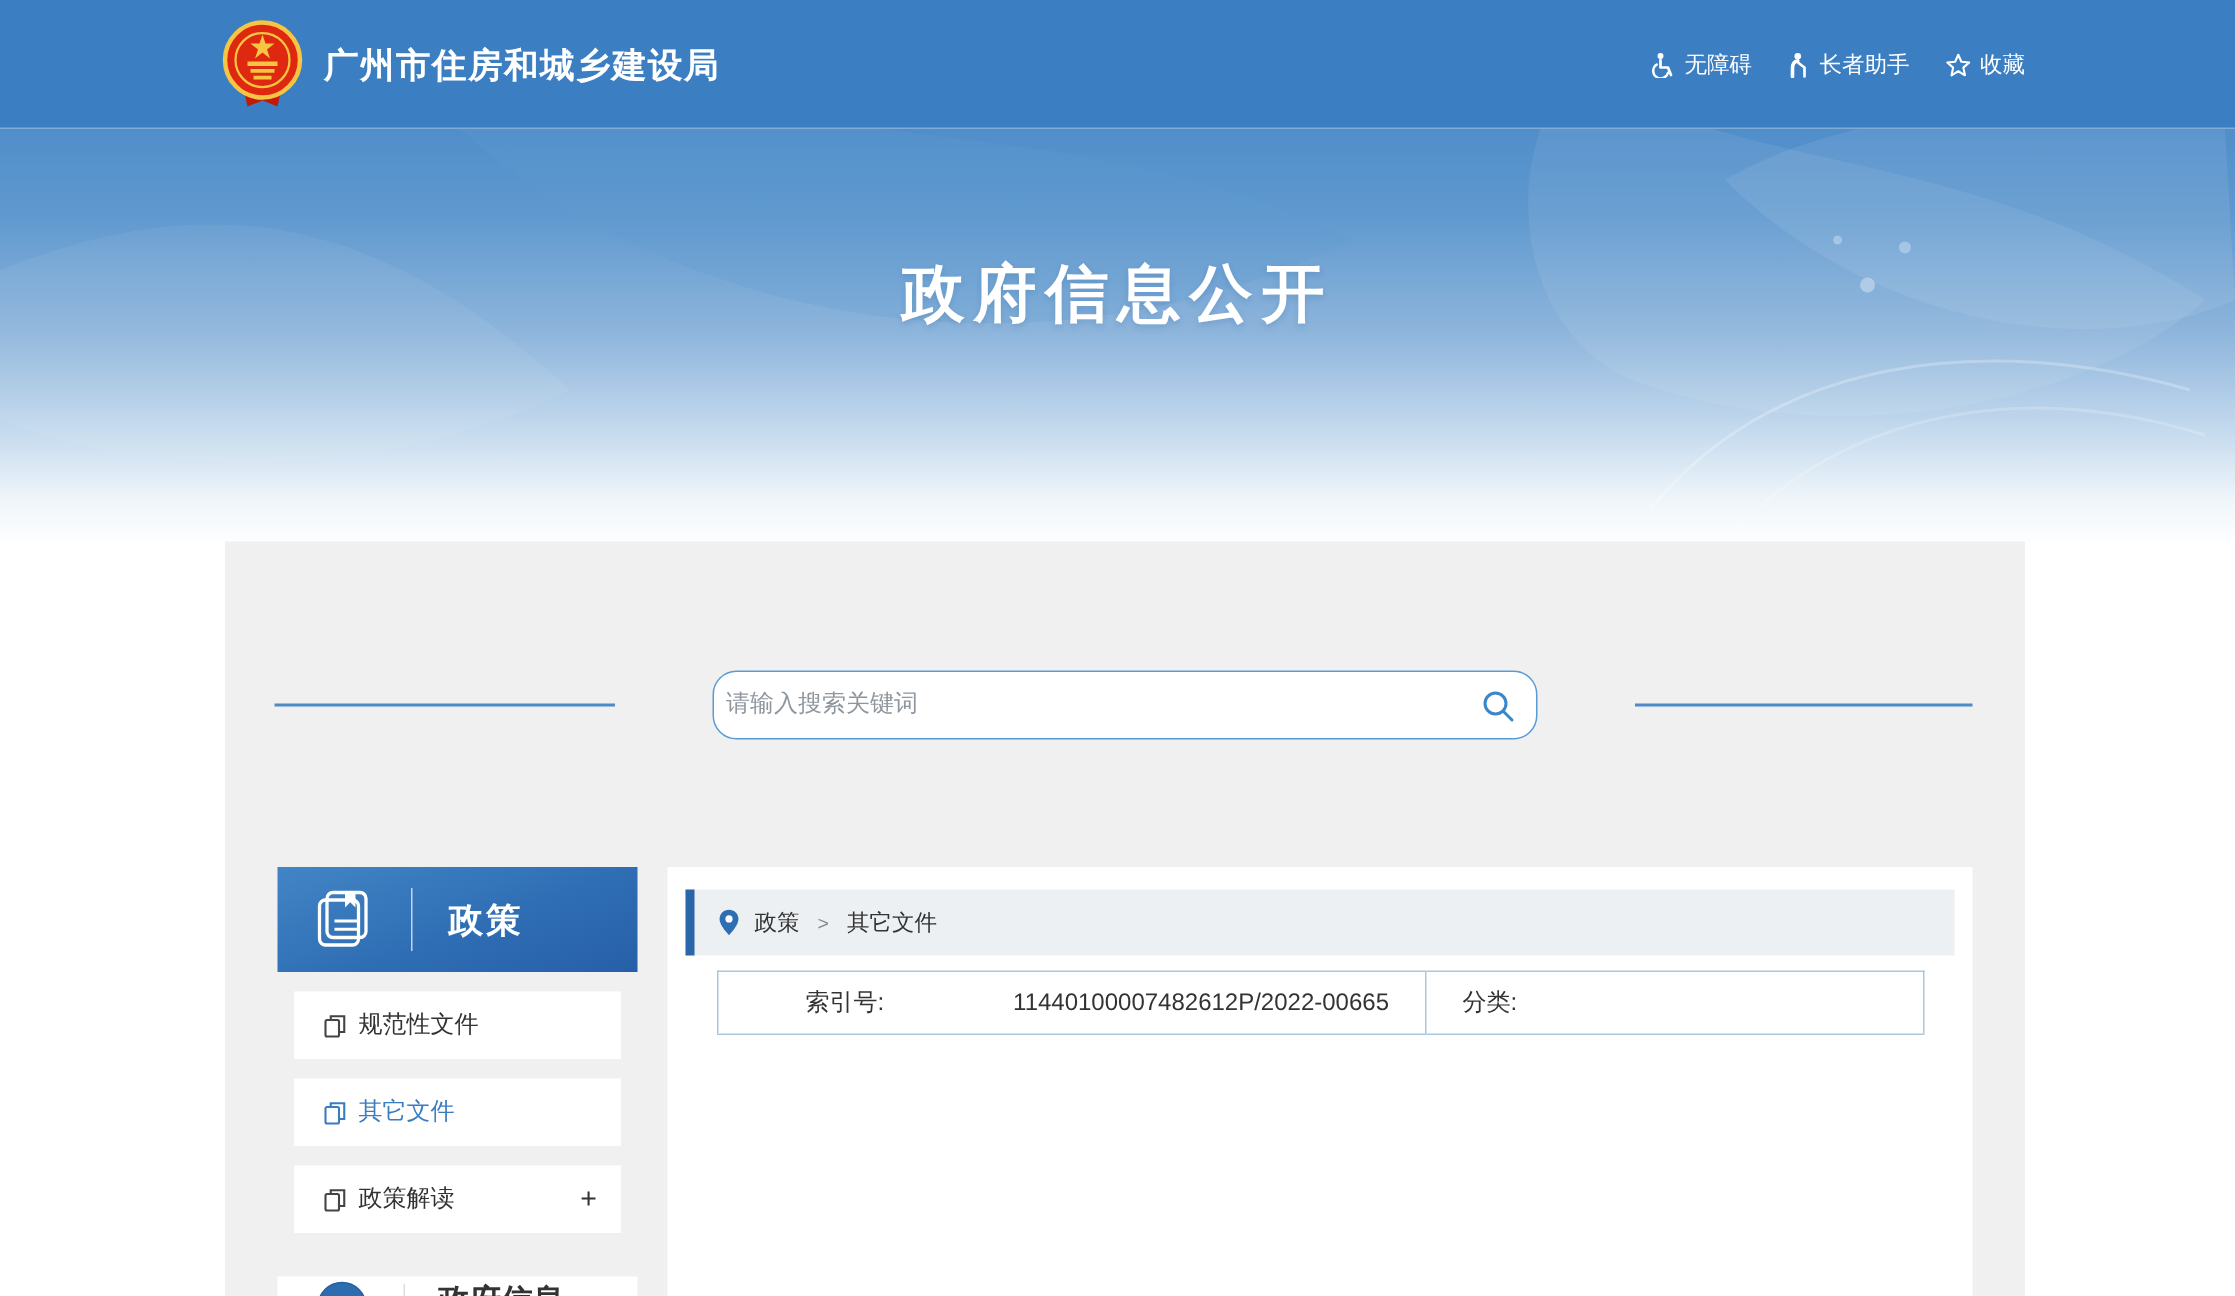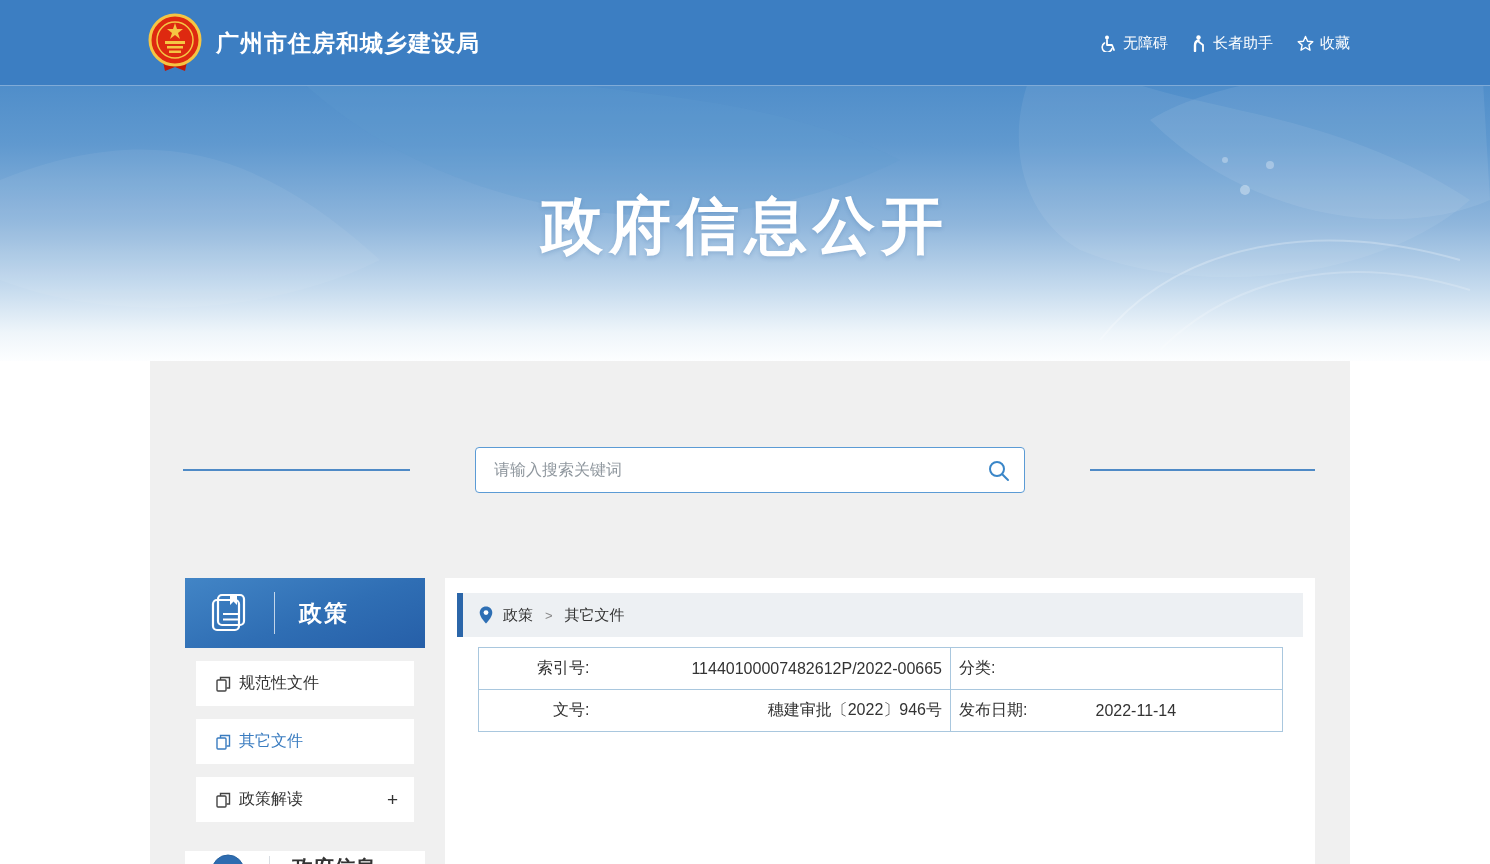--- a/index.html
+++ b/index.html
@@ -19,33 +19,33 @@
   .topbar {
     position: absolute; top: 0; left: 0; width: 1490px; height: 86px;
     background: #3c7ec2;
     border-bottom: 1px solid rgba(255,255,255,0.35);
   }
   .brand { position: absolute; left: 148px; top: 13px; display: flex; align-items: center; }
   .brand-title { color: #fff; font-size: 23px; font-weight: 700; margin-left: 14px; letter-spacing: 1px; }
   .top-links { position: absolute; right: 140px; top: 0; height: 86px; display: flex; align-items: center; gap: 24px; }
   .top-link { display: flex; align-items: center; gap: 6px; color: #fff; font-size: 15px; cursor: pointer; justify-content: space-between; }
   .banner-title {
-    position: absolute; top: 184px; left: 0; width: 100%;
-    text-align: center; color: #ffffff; font-size: 62px; font-weight: 700;
+    position: absolute; top: 168px; left: 0; width: 100%;
+    text-align: center; color: #ffffff; font-size: 42px; font-weight: 700;
     letter-spacing: 6px; text-shadow: 0 2px 4px rgba(30,80,140,0.18);
   }
   
   .panel {
     position: absolute; top: 361px; left: 150px; width: 1200px; height: 503px;
     background: #f0f0f0;
   }
   .search-box {
     position: absolute; left: 325px; top: 86px; width: 550px; height: 46px;
-    background: #fff; border: 1px solid #5b9bd5; border-radius: 4px;
-    display: flex; align-items: center; padding: 0 14px 0 18px;
+    background: #fff; border: 1px solid #5b9bd5; border-radius: 16px;
+    display: flex; align-items: center; padding: 0 14px 0 8px;
   }
   .search-box input {
     flex: 1; border: none; outline: none; font-size: 16px; color: #333;
     font-family: "Liberation Sans", "DejaVu Sans", sans-serif; background: transparent;
   }
   .search-box input::placeholder { color: #8f979e; }
   .deco-line { position: absolute; top: 108px; height: 2px; background: #4e8ac6; }
   .deco-line.left  { left: 33px;  width: 227px; }
   .deco-line.right { left: 940px; width: 225px; }
   
@@ -76,21 +76,21 @@
   .breadcrumb {
     margin: 0 12px; height: 44px; background: #edf0f3;
     border-left: 6px solid #2b66a9;
     display: flex; align-items: center; padding-left: 16px; gap: 10px;
     font-size: 15px; color: #333;
   }
   .breadcrumb .sep { color: #888; font-size: 13px; margin: 0 2px; }
   .breadcrumb a { color: #333; text-decoration: none; cursor: pointer; }
   .info-table { margin: 10px 33px 0 33px; border-collapse: collapse; width: 804px; table-layout: fixed; }
   .info-table td {
-    border: 0; height: 42px; font-size: 16px; color: #333; padding: 0 8px;
+    border: 0; height: 42px; font-size: 16px; color: #333; padding: 0 24px;
     overflow: hidden; white-space: nowrap;
   }
   .info-table tr { border-bottom: 1px solid #a9c7de; }
   .info-table { border: 1px solid #a9c7de; }
   .info-table td.lbl  { width: 117px; text-align: right; padding-right: 6px; }
   .info-table td.val  { width: 355px; text-align: right; padding-left: 10px; }
   .info-table td.lbl2 { width: 135px; text-align: left; border-left: 1px solid #a9c7de; padding-right: 6px; }
   .info-table td.val2 { width: 197px; text-align: left; padding-left: 10px; }
   svg { display: block; }
 </style>
@@ -227,22 +227,16 @@
     </div>
 
     <table class="info-table">
       <tbody>
           <tr>
         <td class="lbl">索引号:</td>
         <td class="val">11440100007482612P/2022-00665</td>
         <td class="lbl2">分类:</td>
         <td class="val2"></td>
       </tr>
-      <tr>
-        <td class="lbl">文号:</td>
-        <td class="val">穗建审批〔2022〕946号</td>
-        <td class="lbl2">发布日期:</td>
-        <td class="val2">2022-11-14</td>
-      </tr>
     </tbody>
       </table>
   </div>
 </div>
 
 </body></html>

